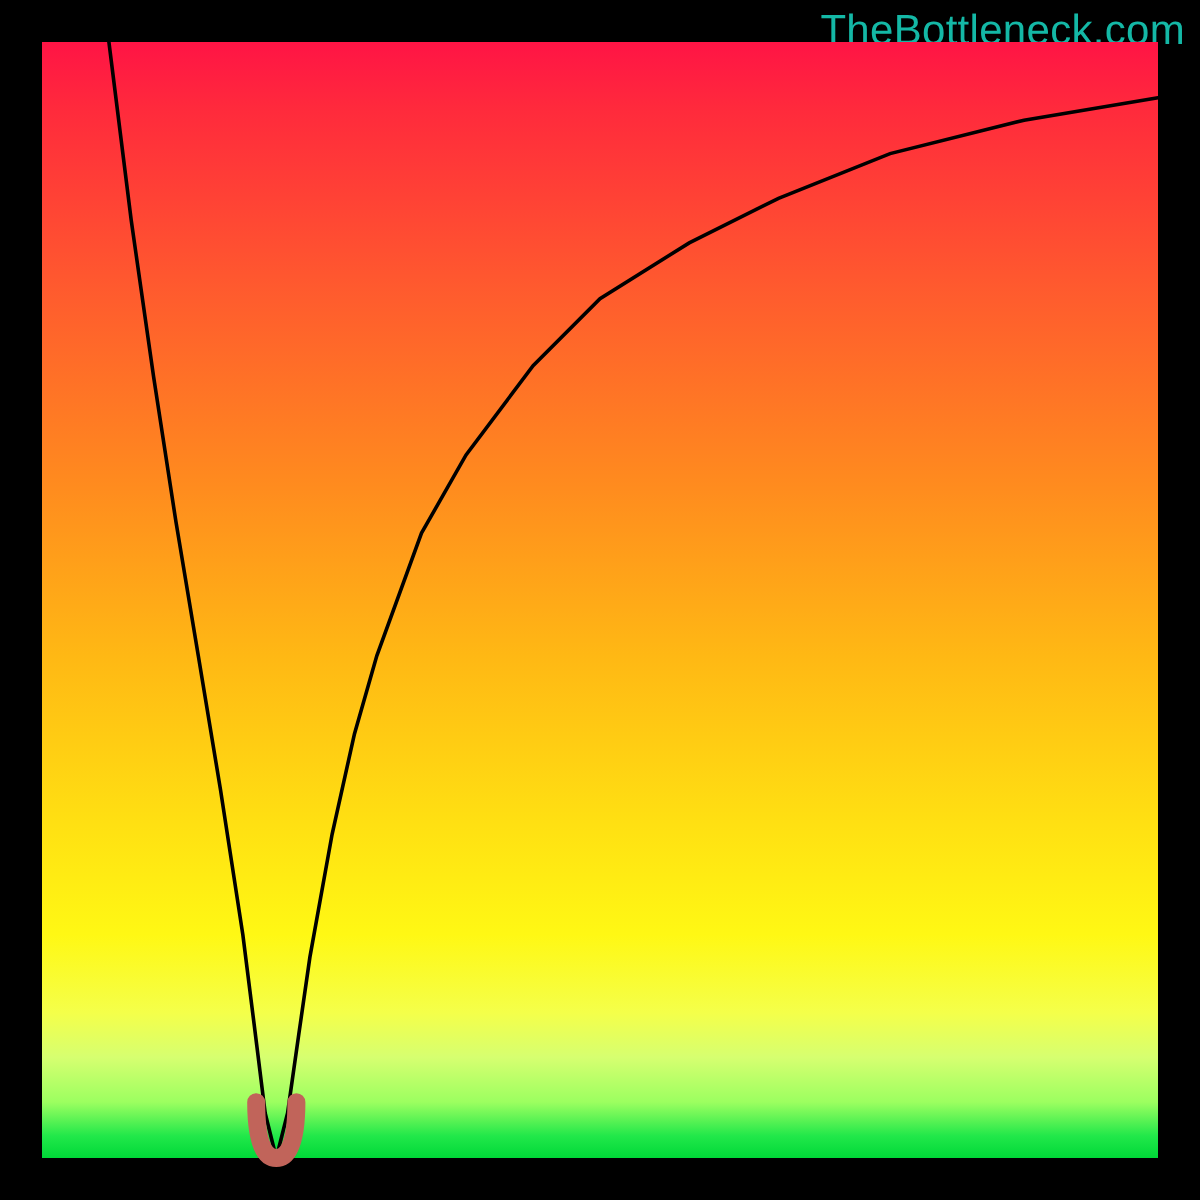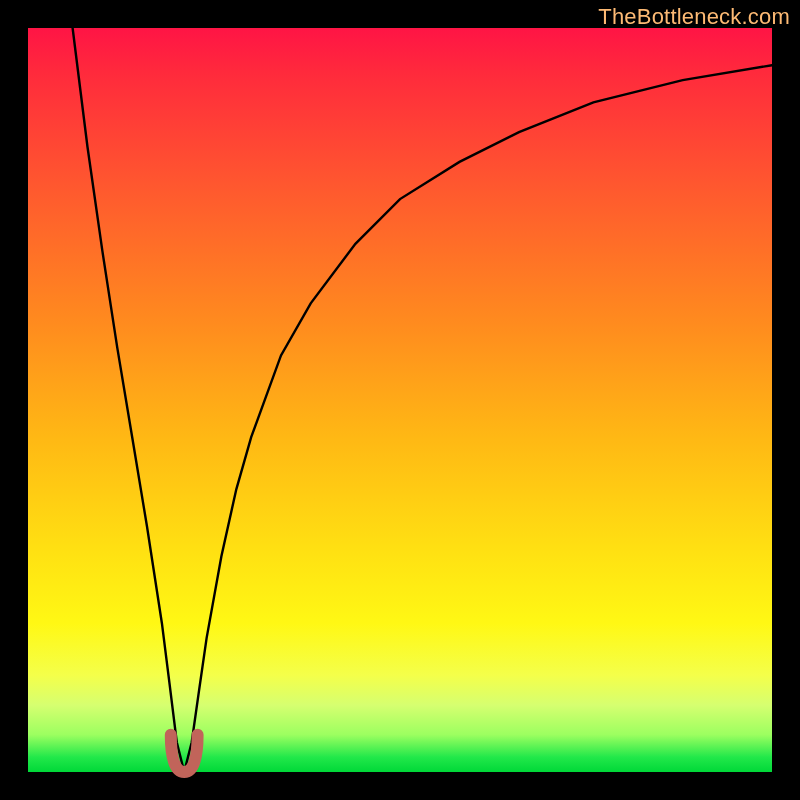--- a/index.html
+++ b/index.html
@@ -38,22 +38,22 @@
       #d6ff70 91%,
       #9cff60 95%,
       #22e84a 98%,
       #00d838 100%
     );
   }
   .watermark {
     position: absolute;
     top: 4px;
     right: 10px;
-    color: #fdba74;
-    font-size: 22px;
+    color: #14b8a6;
+    font-size: 28px;
     letter-spacing: 0.2px;
     user-select: none;
   }
   svg.curve {
     position: absolute;
     top: 0; left: 0;
     width: 744px;
     height: 744px;
     overflow: visible;
   }

